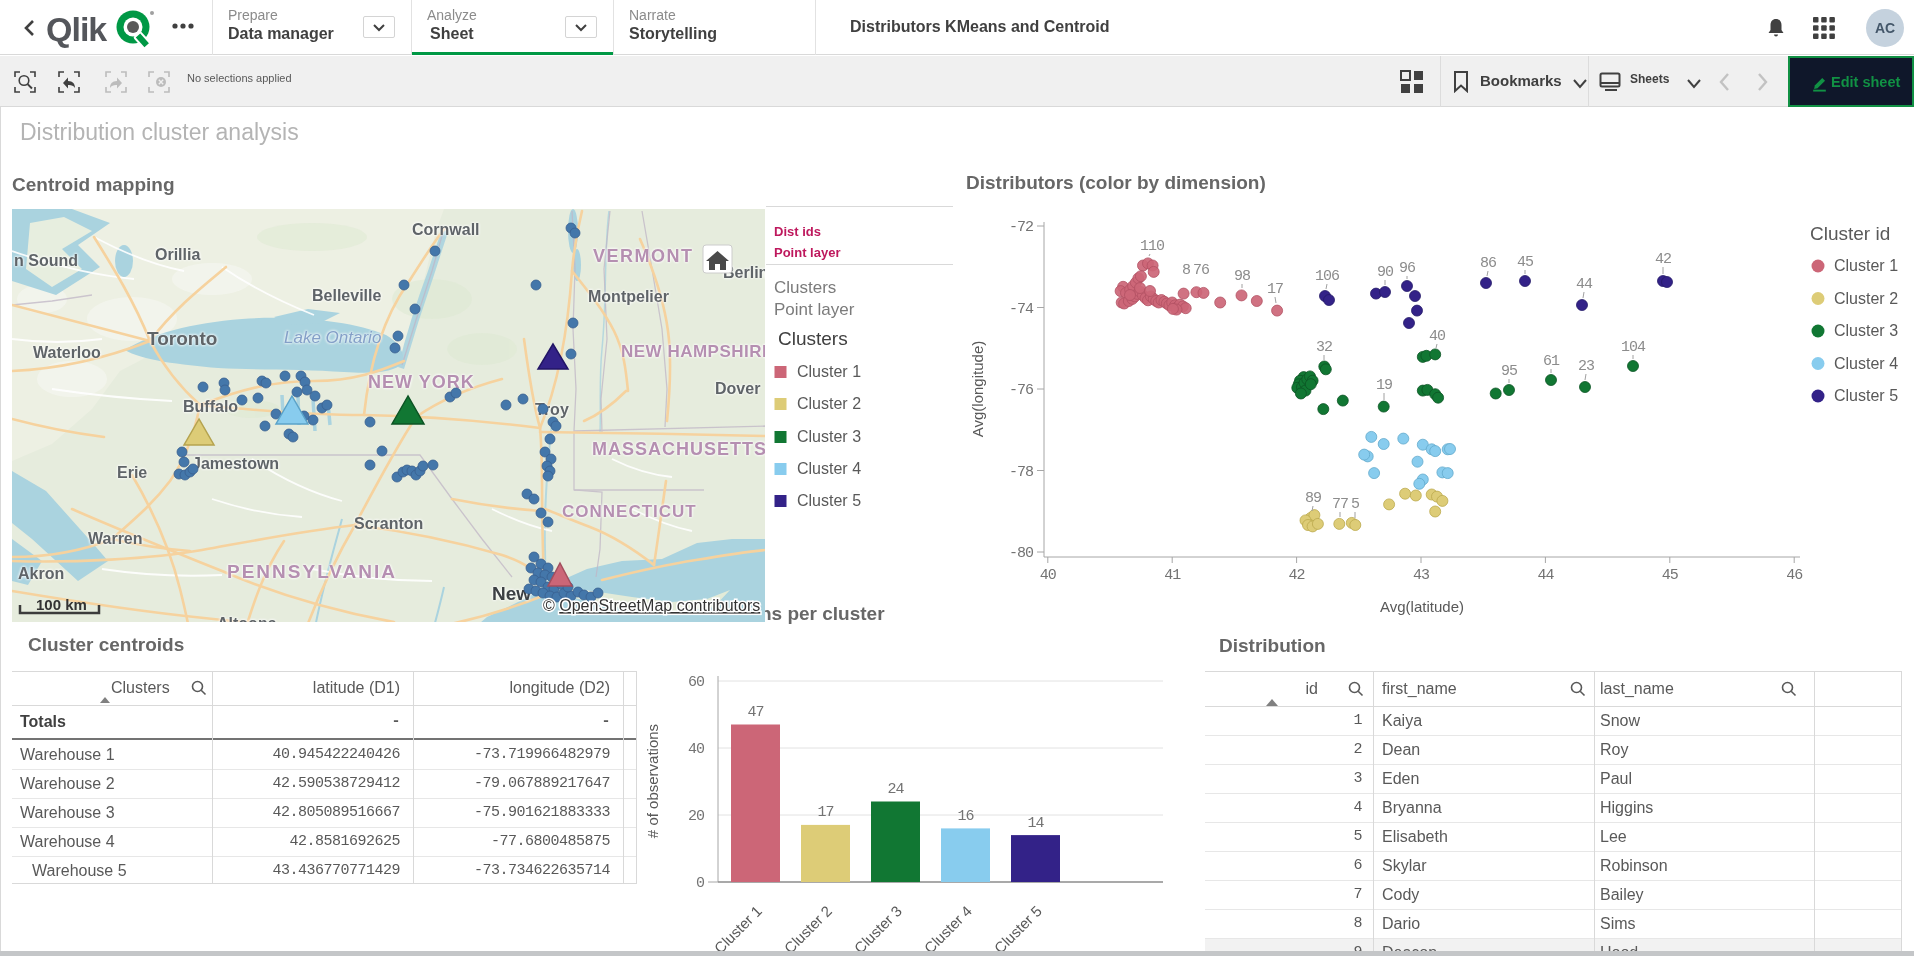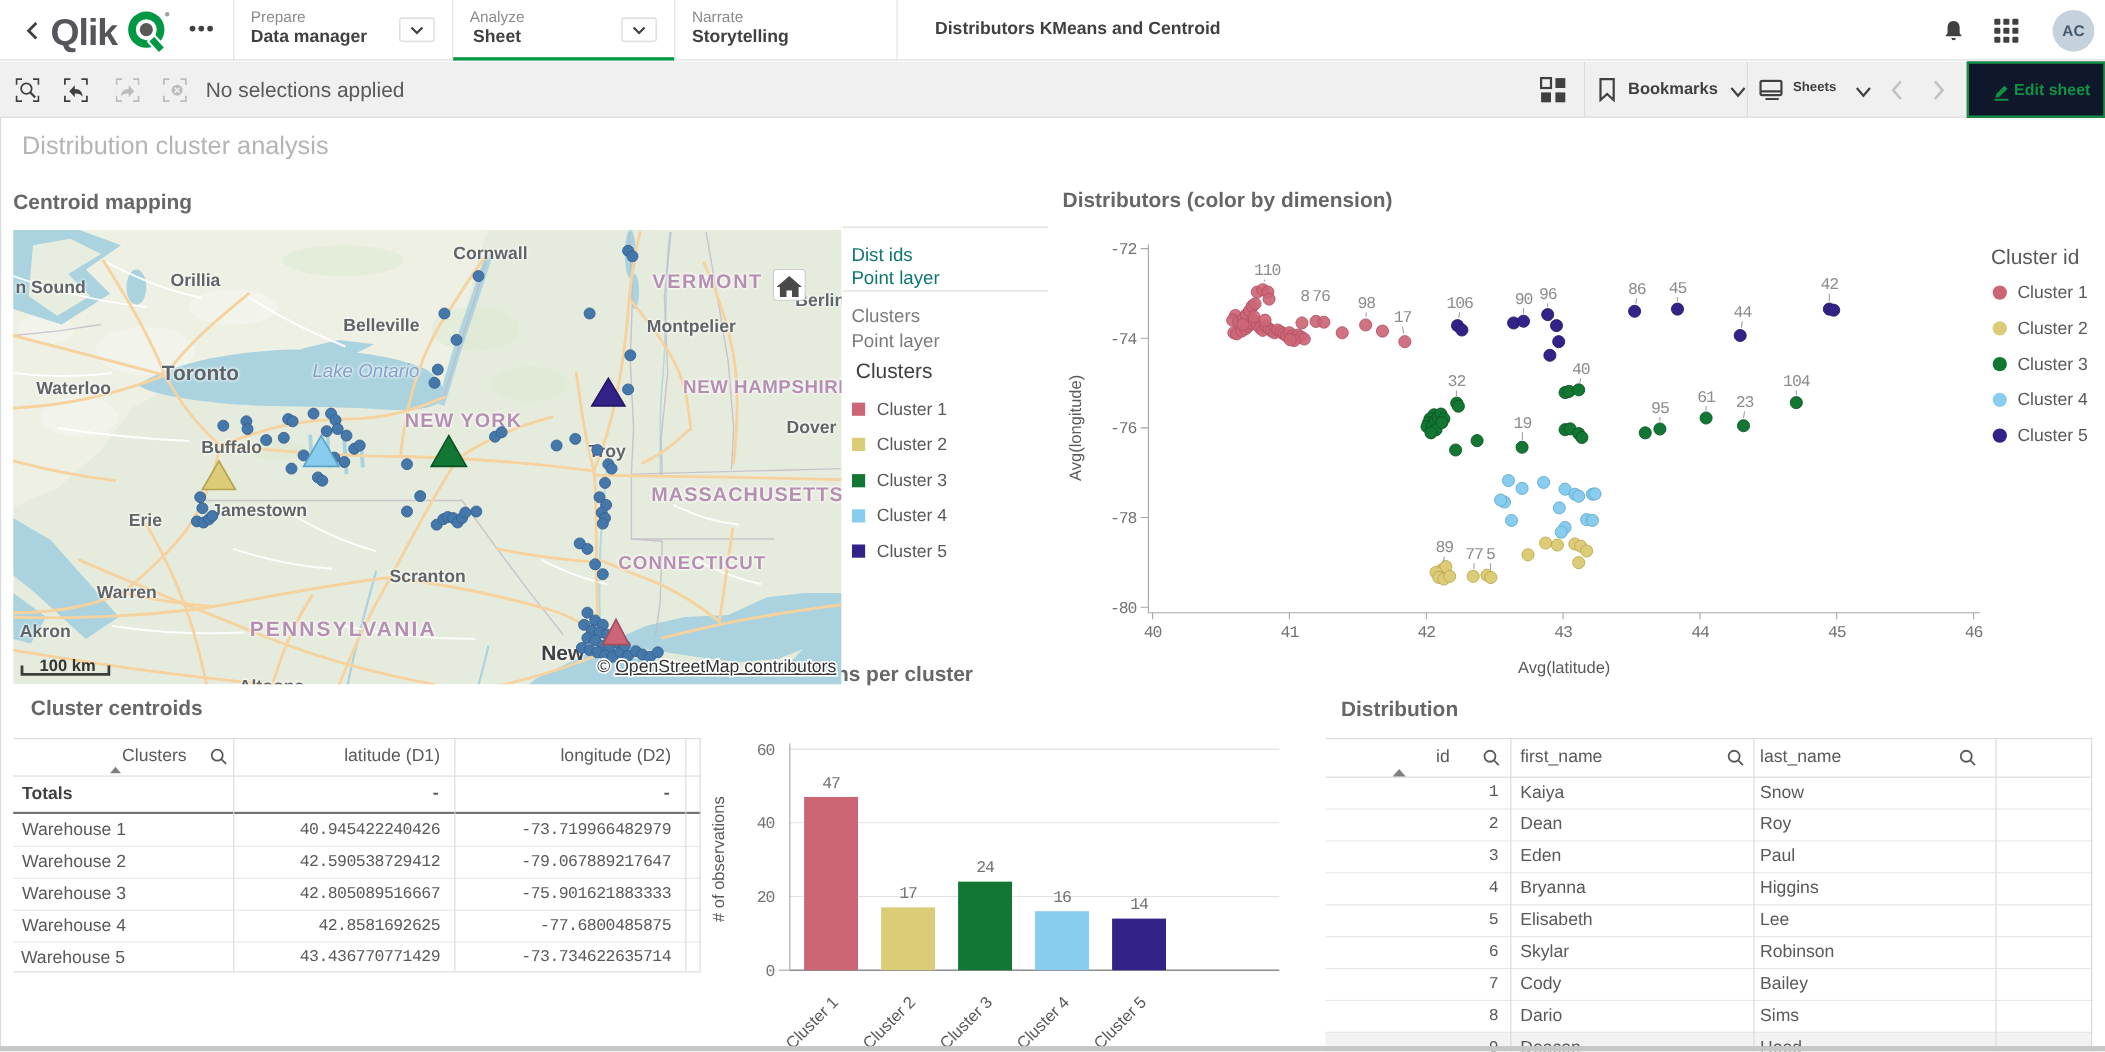--- a/index.html
+++ b/index.html
@@ -11,21 +11,21 @@
   #hdr { position:absolute; left:0; top:0; width:1914px; height:55px; background:#fff; border-bottom:1px solid #d9d9d9; }
   .vsep { position:absolute; top:0; width:1px; height:55px; background:#e2e2e2; }
   .tab { position:absolute; top:0; height:65px; }
   .tab .t1 { font-size:14px; color:#8b8b8b; margin-top:7px; }
   .tab .t2 { font-size:16px; color:#404040; font-weight:bold; margin-top:2px;text-align:center; }
   .ddbox { position:absolute; width:32px; height:22px; border:1px solid #d4d4d4; border-radius:2px; top:16px; }
   #hdrtitle { position:absolute; left:850px; top:18px; font-size:16px; font-weight:bold; color:#404040; }
   
   #tbar { position:absolute; left:0; top:56px; width:1914px; height:51px; background:#f0f0f0; border-bottom:1px solid #d9d9d9; }
   .tico { position:absolute; top:15px; }
-  #nosel { position:absolute; left:187px; top:16px; font-size:19px; color:#595959; }
+  #nosel { position:absolute; left:187px; top:16px; font-size:11px; color:#595959; }
   .tsep { position:absolute; top:0; width:1px; height:51px; background:#dcdcdc; }
   .tbtxt { position:absolute; top:16px; font-size:16px; font-weight:bold; color:#404040; }
   #editbtn { position:absolute; left:1788px; top:0px; width:126px; height:51px; background:#0f172a; border:2px solid #119144; }
   
   #sheettitle { position:absolute; left:20px; top:119px; font-size:23px; color:#b4b4b4; }
   .ptitle { position:absolute; font-size:19px; font-weight:bold; color:#676767; }
   
   .qtable { position:absolute; font-size:16px; color:#595959; }
   .qtable .hline { position:absolute; height:1px; background:#d9d9d9; }
   .qtable .vline { position:absolute; width:1px; background:#d9d9d9; }
@@ -407,21 +407,21 @@
     <rect x="691" y="36" width="29" height="28" rx="3" fill="#fff" stroke="#cccccc"></rect>
     <path d="M705.5,42 L694,52 L697,52 L697,61 L703,61 L703,55 L708,55 L708,61 L714,61 L714,52 L717,52 Z" fill="#4a4a4a"></path>
     <g stroke="#3c3c3c" stroke-width="2.5" fill="none">
         <path d="M8,396 L8,404 L87,404 L87,396"></path>
       </g>
     <text x="24" y="401" font-size="15" font-weight="bold" fill="#333">100 km</text>
     <text x="531" y="402" font-size="16" fill="#333" stroke="#ffffff" stroke-width="3" paint-order="stroke" style="paint-order:stroke;">© <tspan text-decoration="underline">OpenStreetMap contributors</tspan></text>
   </svg>
   <div id="maplegend">
     <div class="abs" style="left:766px; top:206px; width:187px; height:1px; background:#d9d9d9;"></div>
-    <div class="abs" style="left:774px; top:221px; font-size:17px; color:#0f766e; line-height:21px;">Dist ids<br>Point layer</div>
+    <div class="abs" style="left:774px; top:221px; font-size:13px; color:#be185d; line-height:21px;font-weight:bold;">Dist ids<br>Point layer</div>
     <div class="abs" style="left:766px; top:264px; width:187px; height:1px; background:#d9d9d9;"></div>
     <div class="abs" style="left:774px; top:277px; font-size:17px; color:#7b7b7b; line-height:22px;">Clusters<br>Point layer</div>
     <div class="abs" style="left:778px; top:328px; font-size:19px; color:#404040;">Clusters</div>
     <svg class="abs" style="left:774px; top:360px;" width="140" height="160" viewBox="0 0 140 160">
       <g>
         <rect x="0.5" y="6" width="12" height="12" fill="#cc6677"></rect>
           <text x="23" y="17" font-size="16" fill="#595959">Cluster 1</text>
         <rect x="0.5" y="38" width="12" height="12" fill="#ddcc77"></rect>
           <text x="23" y="49" font-size="16" fill="#595959">Cluster 2</text>
         <rect x="0.5" y="71" width="12" height="12" fill="#117733"></rect>
@@ -707,21 +707,21 @@
     <div class="cell num" style="left:401px; top:98px; width:197px; height:29px; line-height:29px; text-align:right;">-79.067889217647</div>
     <div class="hline" style="left:0; top:127px; width:625px; background:#e7e7e7;"></div>
     <div class="cell" style="left:8px; top:127px; width:190px; height:29px; line-height:29px;">Warehouse 3</div>
     <div class="cell num" style="left:200px; top:127px; width:188px; height:29px; line-height:29px; text-align:right;">42.805089516667</div>
     <div class="cell num" style="left:401px; top:127px; width:197px; height:29px; line-height:29px; text-align:right;">-75.901621883333</div>
     <div class="hline" style="left:0; top:156px; width:625px; background:#e7e7e7;"></div>
     <div class="cell" style="left:8px; top:156px; width:190px; height:29px; line-height:29px;">Warehouse 4</div>
     <div class="cell num" style="left:200px; top:156px; width:188px; height:29px; line-height:29px; text-align:right;">42.8581692625</div>
     <div class="cell num" style="left:401px; top:156px; width:197px; height:29px; line-height:29px; text-align:right;">-77.6800485875</div>
     <div class="hline" style="left:0; top:185px; width:625px; background:#e7e7e7;"></div>
-    <div class="cell" style="left:7px; top:185px; width:190px; height:29px; line-height:29px;">Warehouse 5</div>
+    <div class="cell" style="left:20px; top:185px; width:190px; height:29px; line-height:29px;">Warehouse 5</div>
     <div class="cell num" style="left:200px; top:185px; width:188px; height:29px; line-height:29px; text-align:right;">43.436770771429</div>
     <div class="cell num" style="left:401px; top:185px; width:197px; height:29px; line-height:29px; text-align:right;">-73.734622635714</div>
     <div class="hline" style="left:0; top:212px; width:625px;"></div>
     <div class="vline" style="left:200px; top:0; height:212px;"></div>
     <div class="vline" style="left:401px; top:0; height:212px;"></div>
     <div class="vline" style="left:611px; top:0; height:212px;"></div>
     <div class="vline" style="left:624px; top:0; height:212px;"></div>
   </div>
   <div id="tbl2" class="qtable" style="left:1205px; top:671px; width:697px; height:285px;">
     <div class="abs" style="left:0; top:267px; width:697px; height:18px; background:#f2f2f2;"></div>

